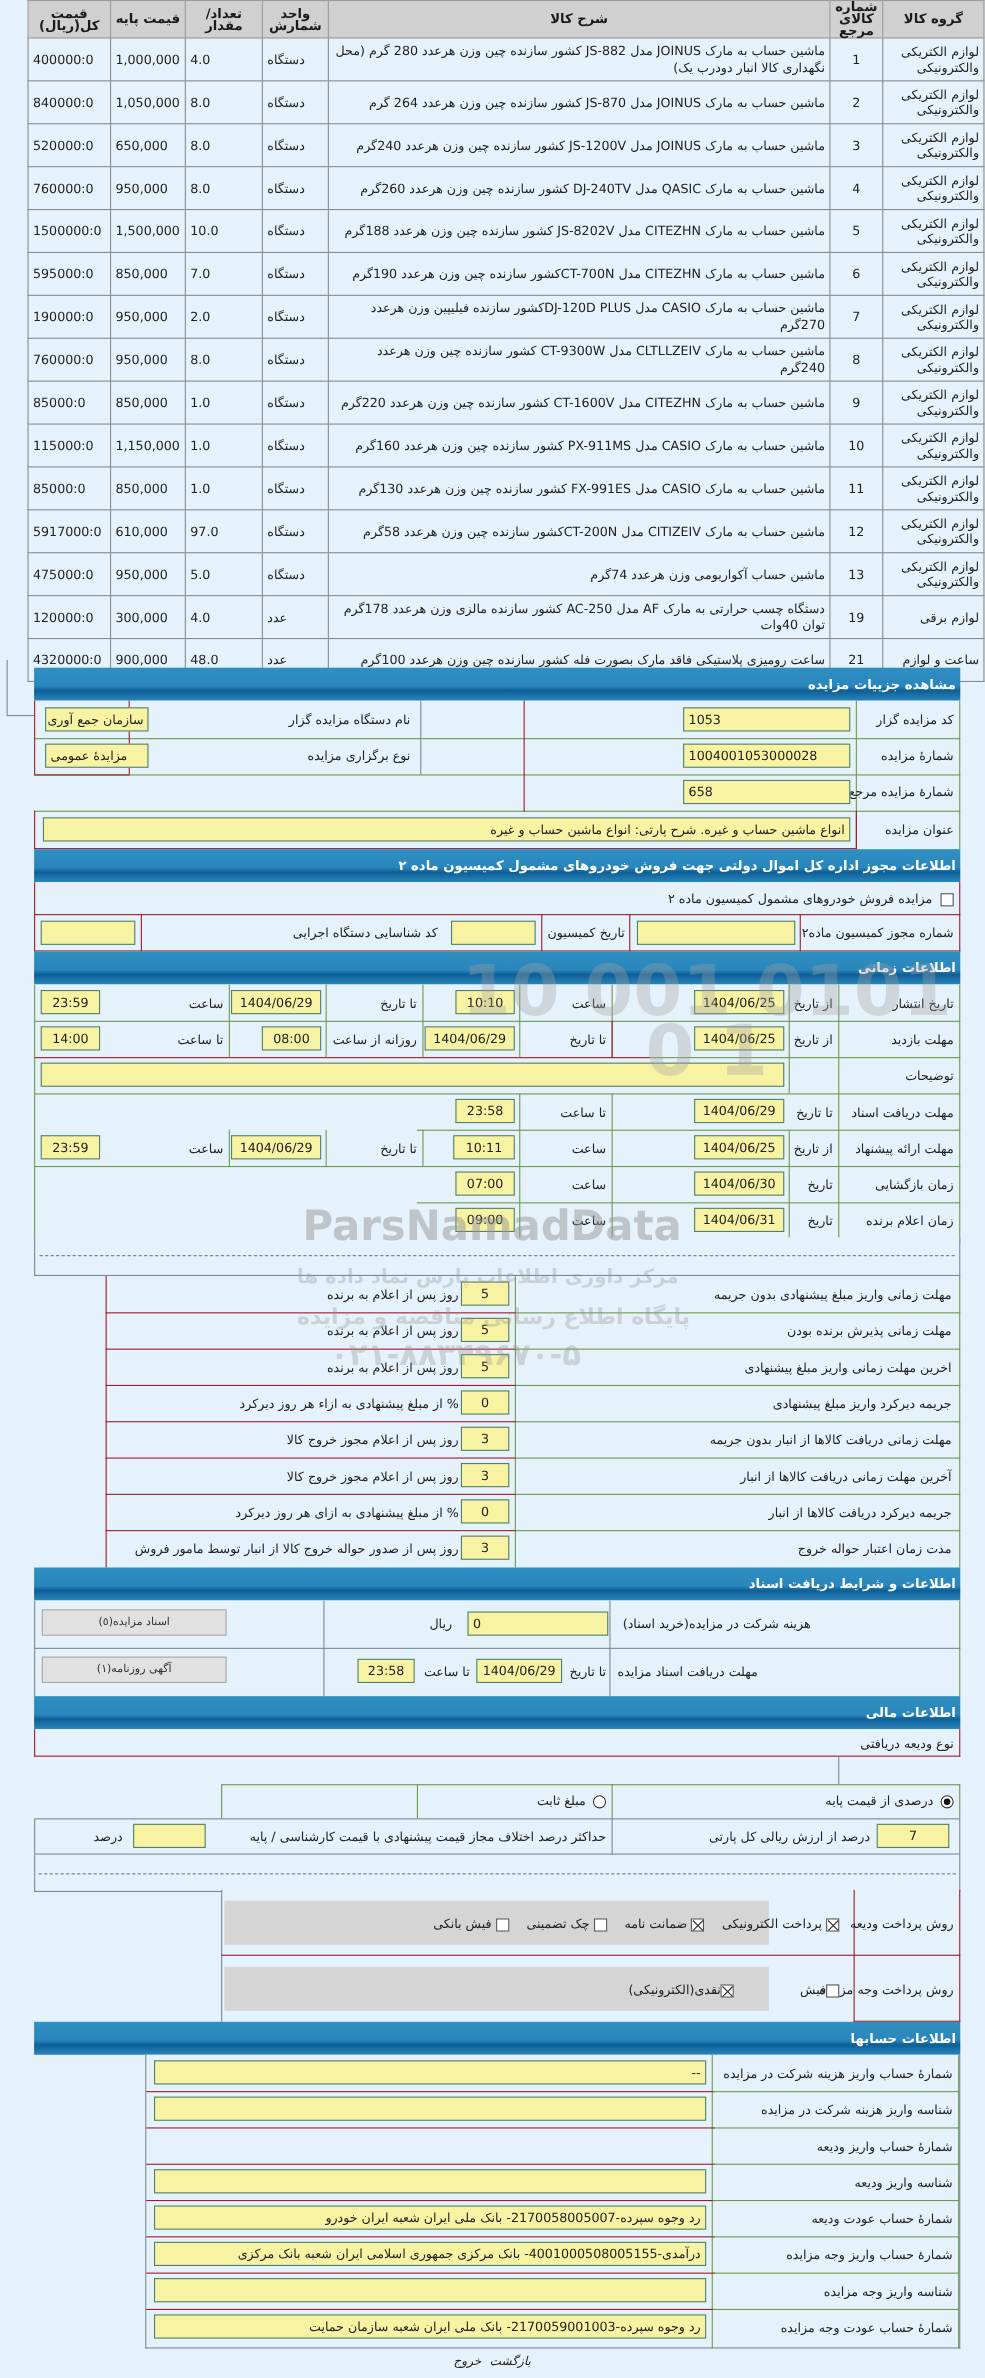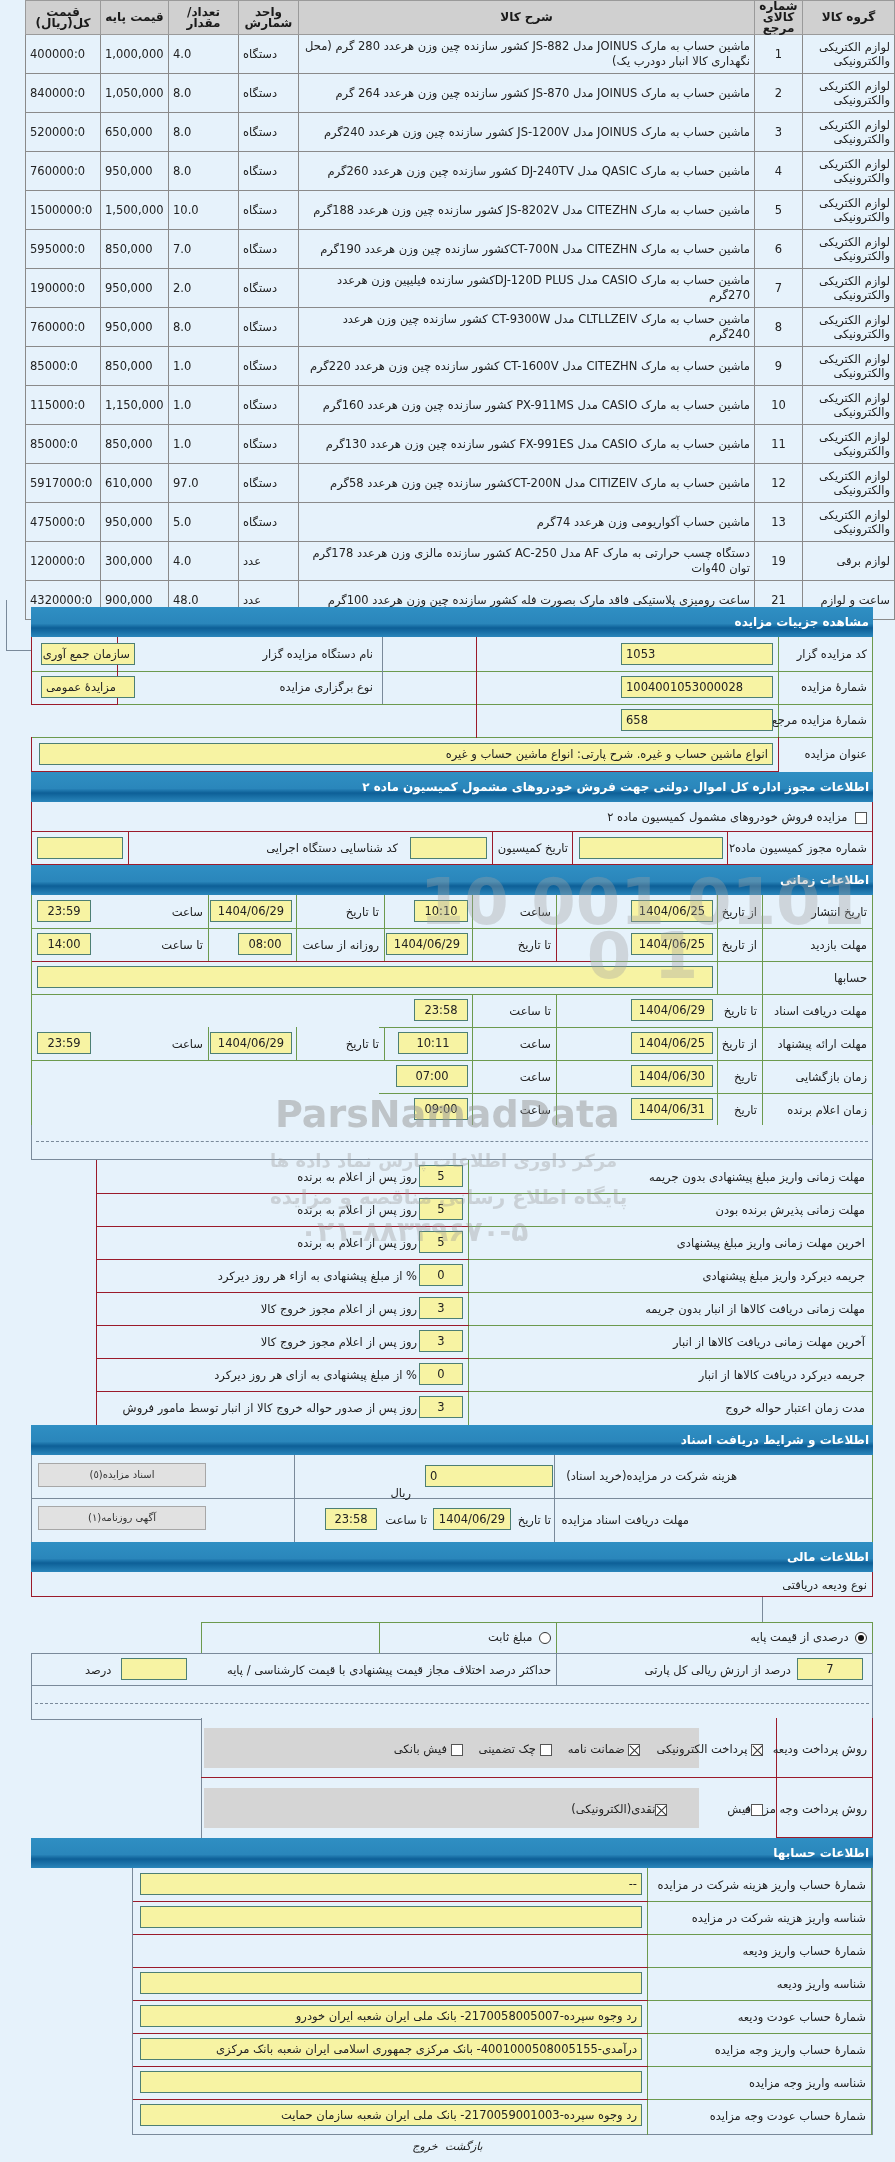--- a/index.html
+++ b/index.html
@@ -323,44 +323,44 @@
   <span class="lbl" style="right:6px;top:43px;">مهلت بازدید</span>
   <span class="lbl" style="right:116px;top:43px;">از تاریخ</span>
   <div class="inp c" style="right:160px;top:38px;width:82px;">1404/06/25</div>
   <span class="lbl" style="right:322px;top:43px;">تا تاریخ</span>
   <div class="inp c" style="right:405px;top:38px;width:82px;">1404/06/29</div>
   <span class="lbl" style="right:494px;top:43px;">روزانه از ساعت</span>
   <div class="inp c" style="right:581px;top:38px;width:54px;">08:00</div>
   <span class="lbl" style="right:670px;top:43px;">تا ساعت</span>
   <div class="inp c" style="left:6px;top:38px;width:54px;">14:00</div>
 
-  <span class="lbl" style="right:6px;top:76px;">حسابها</span>
+  <span class="lbl" style="right:6px;top:76px;">توضیحات</span>
   <div class="inp r" style="right:160px;top:71px;width:676px;"></div>
 
   <span class="lbl" style="right:6px;top:109px;">مهلت دریافت اسناد</span>
   <span class="lbl" style="right:116px;top:109px;">تا تاریخ</span>
   <div class="inp c" style="right:160px;top:104px;width:82px;">1404/06/29</div>
   <span class="lbl" style="right:322px;top:109px;">تا ساعت</span>
   <div class="inp c" style="right:405px;top:104px;width:54px;">23:58</div>
 
   <span class="lbl" style="right:6px;top:142px;">مهلت ارائه پیشنهاد</span>
   <span class="lbl" style="right:116px;top:142px;">از تاریخ</span>
   <div class="inp c" style="right:160px;top:137px;width:82px;">1404/06/25</div>
   <span class="lbl" style="right:322px;top:142px;">ساعت</span>
-  <div class="inp c" style="right:405px;top:137px;width:70px;">10:11</div>
+  <div class="inp c" style="right:405px;top:137px;width:56px;">10:11</div>
   <span class="lbl" style="right:494px;top:142px;">تا تاریخ</span>
   <div class="inp c" style="right:581px;top:137px;width:82px;">1404/06/29</div>
   <span class="lbl" style="right:670px;top:142px;">ساعت</span>
   <div class="inp c" style="left:6px;top:137px;width:54px;">23:59</div>
 
   <span class="lbl" style="right:6px;top:175px;">زمان بازگشایی</span>
   <span class="lbl" style="right:116px;top:175px;">تاریخ</span>
   <div class="inp c" style="right:160px;top:170px;width:82px;">1404/06/30</div>
   <span class="lbl" style="right:322px;top:175px;">ساعت</span>
-  <div class="inp c" style="right:405px;top:170px;width:72px;margin-left:17px;">07:00</div>
+  <div class="inp c" style="right:405px;top:170px;width:54px;margin-left:17px;">07:00</div>
 
   <span class="lbl" style="right:6px;top:208px;">زمان اعلام برنده</span>
   <span class="lbl" style="right:116px;top:208px;">تاریخ</span>
   <div class="inp c" style="right:160px;top:203px;width:82px;">1404/06/31</div>
   <span class="lbl" style="right:322px;top:208px;">ساعت</span>
   <div class="inp c" style="right:405px;top:203px;width:54px;">09:00</div>
 </div>
 
 <div class="panel" style="left:31px;top:1125px;width:842px;height:35px;border:1px solid #7a8a9a;border-top:none;">
   <div style="position:absolute;left:4px;right:4px;top:16px;border-top:1px dashed #7a8a9a;"></div>
@@ -413,21 +413,21 @@
 <div class="sec-head" style="top:1425px;">اطلاعات و شرایط دریافت اسناد</div>
 <div class="panel" style="left:31px;top:1455px;width:842px;height:87px;">
   <div class="hline grey" style="left:0;top:43px;width:842px;"></div>
   <div class="vline green" style="right:0;top:0;height:87px;"></div>
   <div class="vline grey" style="right:318px;top:0;height:87px;"></div>
   <div class="vline grey" style="right:578px;top:0;height:87px;"></div>
   <div class="vline grey" style="left:0;top:0;height:87px;"></div>
 
   <span class="lbl" style="right:136px;top:14px;">هزینه شرکت در مزایده(خرید اسناد)</span>
   <div class="inp l" style="right:320px;top:10px;width:128px;">0</div>
-  <span class="lbl" style="right:462px;top:14px;margin-top:17px;">ریال</span>
+  <span class="lbl" style="right:462px;top:14px;">ریال</span>
   <div class="btn-grey" style="left:7px;top:8px;width:168px;">اسناد مزایده(٥)</div>
 
   <span class="lbl" style="right:184px;top:58px;">مهلت دریافت اسناد مزایده</span>
   <span class="lbl" style="right:322px;top:58px;">تا تاریخ</span>
   <div class="inp c" style="right:362px;top:53px;width:78px;">1404/06/29</div>
   <span class="lbl" style="right:446px;top:58px;">تا ساعت</span>
   <div class="inp c" style="right:496px;top:53px;width:52px;">23:58</div>
   <div class="btn-grey" style="left:7px;top:51px;width:168px;">آگهی روزنامه(۱)</div>
 </div>
 

